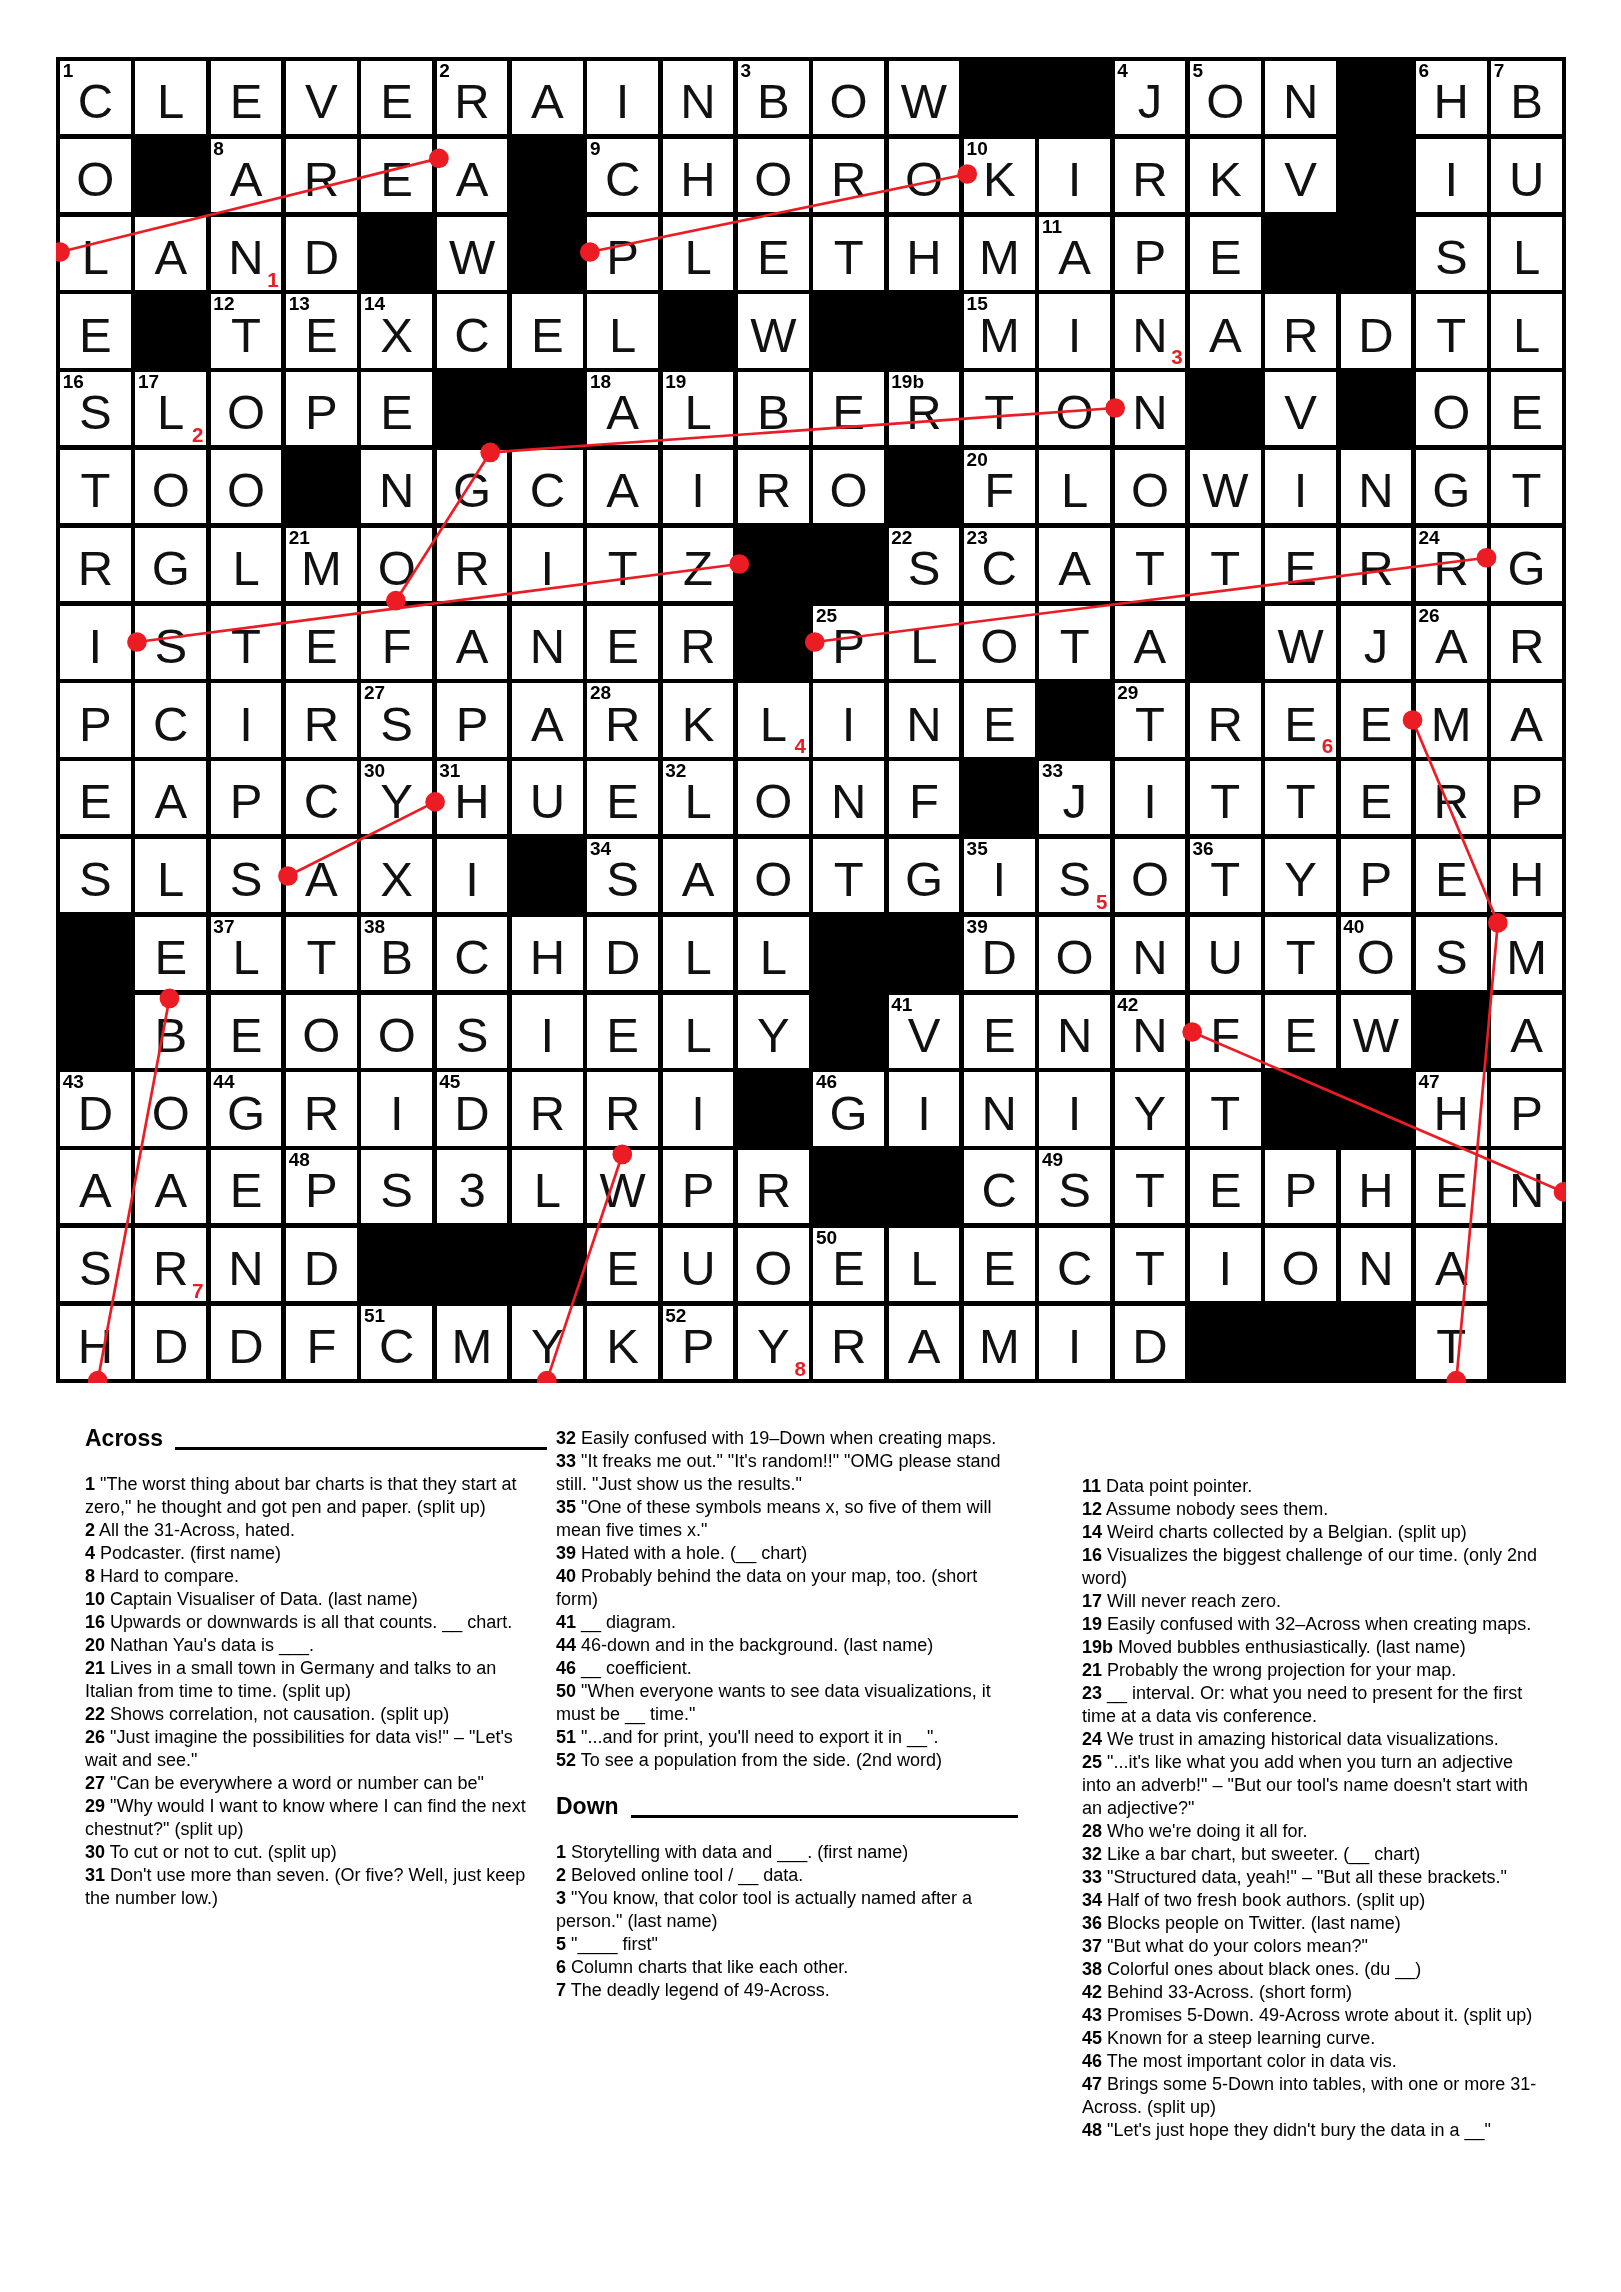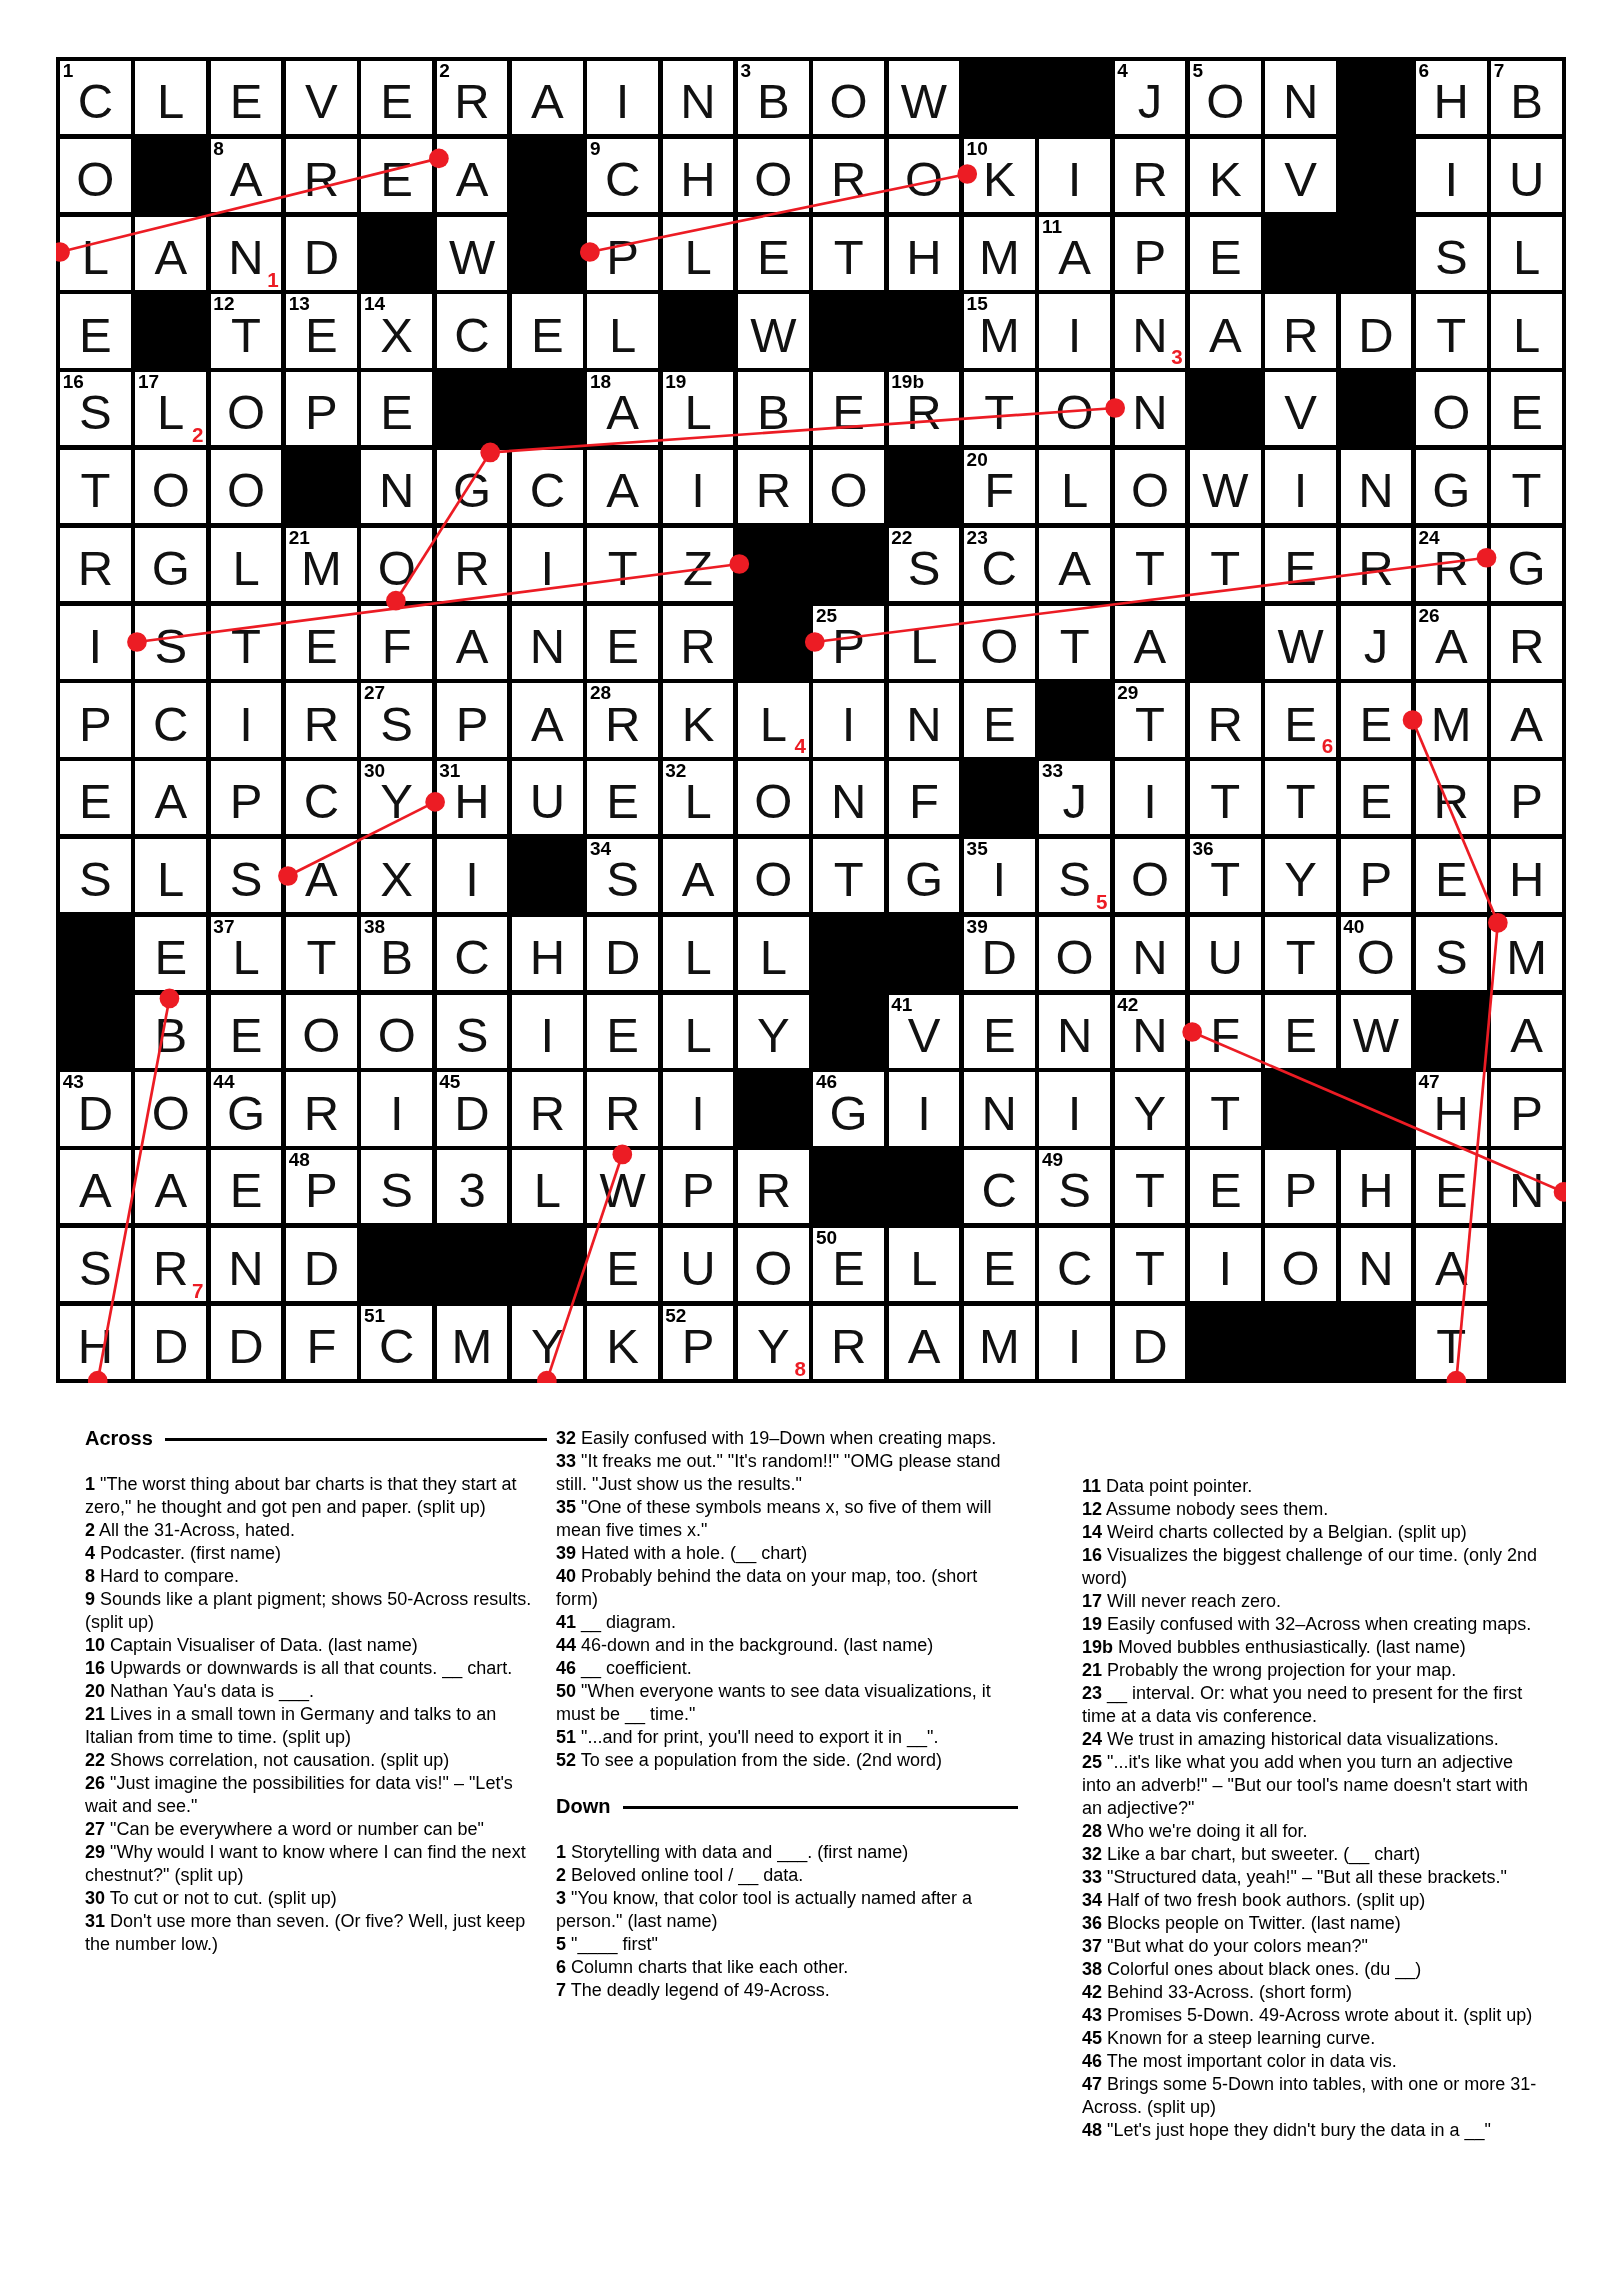--- a/index.html
+++ b/index.html
@@ -14,21 +14,21 @@
   .cell.black{background:#000;}
   .cell .letter{position:absolute;inset:0;display:flex;align-items:center;justify-content:center;
         font-size:49px;color:#111;padding-top:7.2px;}
   .cell .num{position:absolute;top:0px;left:2.7px;font-size:19px;font-weight:bold;color:#000;line-height:1.1;}
   .cell .rsub{position:absolute;bottom:-1.8px;right:2.7px;font-size:20.6px;font-weight:bold;color:#ec1c24;}
   svg.overlay{position:absolute;inset:0;pointer-events:none;}
 
   
   .cluecol{position:absolute;top:1427px;width:462px;font-size:18px;line-height:23px;color:#000;}
   #cluecol-0{left:85px;} #cluecol-1{left:556px;} #cluecol-2{left:1082px;margin-top:48px;}
-  .cluehead{display:flex;align-items:center;font-size:20px;font-weight:bold;margin:0 0 23px 0;}
+  .cluehead{display:flex;align-items:flex-end;font-size:23px;font-weight:bold;margin:0 0 23px 0;}
   .cluehead .rule{flex:1;height:2.7px;background:#000;margin-left:12.5px;margin-top:1.8px;}
   .clue{margin:0;}
   .clue b{font-weight:bold;}
   .downgap{height:23px;}
 </style>
 </head>
 <body>
 
 <div class="page">
 
@@ -1064,21 +1064,20 @@
 
   <div class="cluecol" id="cluecol-0">
       <div class="cluehead">
         <span>Across</span>
         <span class="rule"></span>
       </div>
       <div class="clue"><b>1</b> "The worst thing about bar charts is that they start at zero," he thought and got pen and paper. (split up)</div>
       <div class="clue"><b>2</b> All the 31-Across, hated.</div>
       <div class="clue"><b>4</b> Podcaster. (first name)</div>
       <div class="clue"><b>8</b> Hard to compare.</div>
-      <div class="clue"><b>9</b> Sounds like a plant pigment; shows 50-Across results. (split up)</div>
       <div class="clue"><b>10</b> Captain Visualiser of Data. (last name)</div>
       <div class="clue"><b>16</b> Upwards or downwards is all that counts. __ chart.</div>
       <div class="clue"><b>20</b> Nathan Yau's data is ___.</div>
       <div class="clue"><b>21</b> Lives in a small town in Germany and talks to an Italian from time to time. (split up)</div>
       <div class="clue"><b>22</b> Shows correlation, not causation. (split up)</div>
       <div class="clue"><b>26</b> "Just imagine the possibilities for data vis!" – "Let's wait and see."</div>
       <div class="clue"><b>27</b> "Can be everywhere a word or number can be"</div>
       <div class="clue"><b>29</b> "Why would I want to know where I can find the next chestnut?" (split up)</div>
       <div class="clue"><b>30</b> To cut or not to cut. (split up)</div>
       <div class="clue"><b>31</b> Don't use more than seven. (Or five? Well, just keep the number low.)</div>

